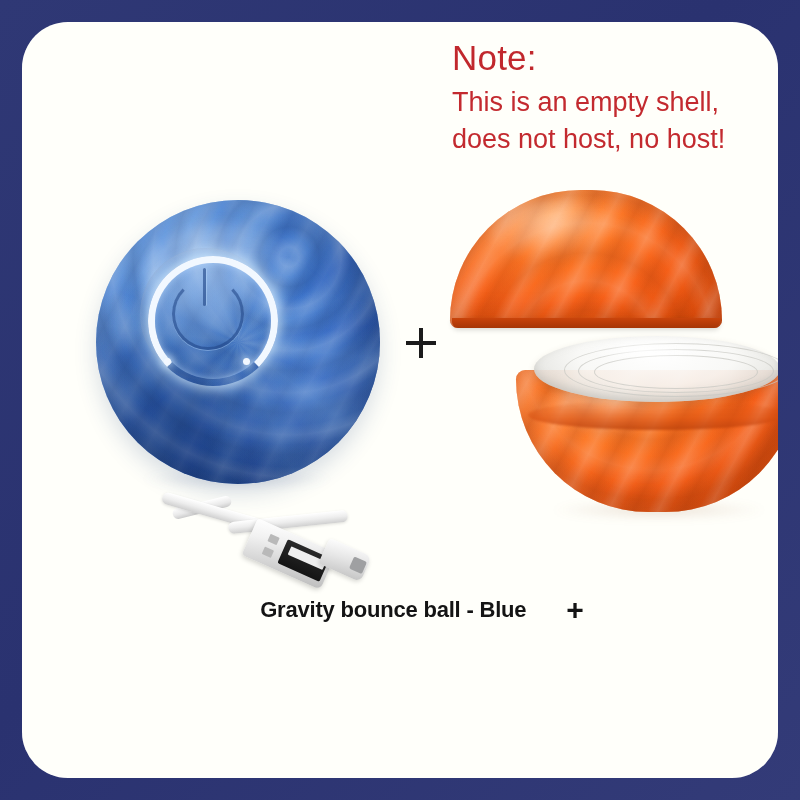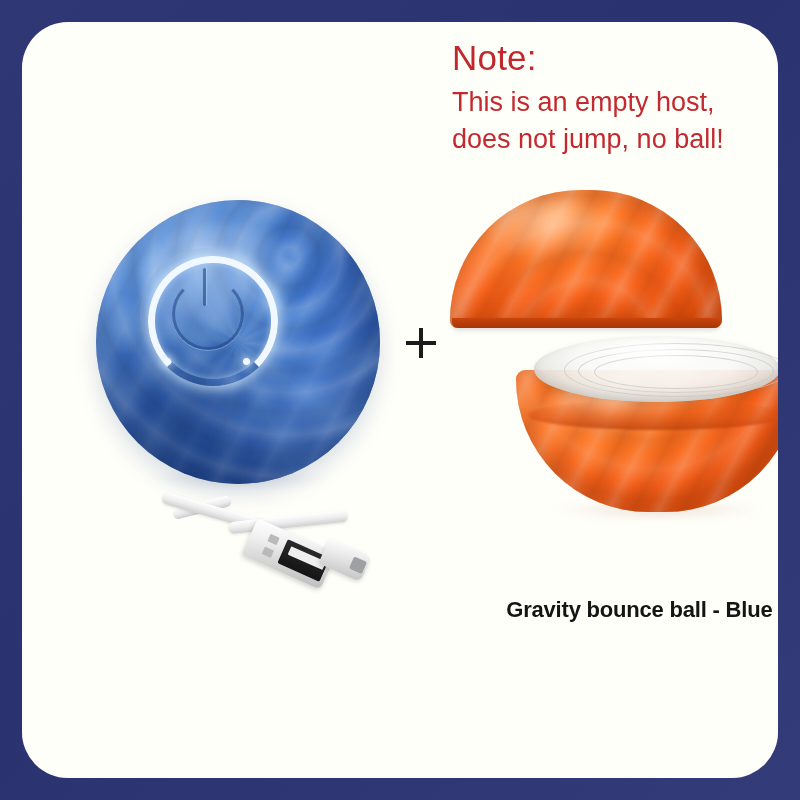--- a/index.html
+++ b/index.html
@@ -476,22 +476,22 @@
 
   
   .caption-row {
     position: absolute;
     left: 22px;
     top: 566px;
     width: 756px;
     height: 44px;
     display: flex;
     align-items: center;
-    justify-content: flex-end;
-    gap: 10px;
+    justify-content: center;
+    gap: 40px;
   }
   .caption-text {
     font-size: 22px;
     font-weight: 700;
     color: #141414;
     letter-spacing: -0.2px;
     white-space: nowrap;
   }
   .caption-plus {
     font-size: 30px;
@@ -526,22 +526,22 @@
 <body>
 
 <div id="stage">
 
   <div class="frame-bg"></div>
 
   <div class="panel">
 
     <div class="note-block">
       <div class="note-title">Note:</div>
-      <div class="note-line">This is an empty host,</div>
-      <div class="note-line">does not jump, no ball!</div>
+      <div class="note-line">This is an empty shell,</div>
+      <div class="note-line">does not host, no host!</div>
     </div>
 
     <div class="shadow-ball"></div>
     <div class="ball-wrap">
       <div class="ball">
         <div class="ball-swirl"></div>
         <div class="ball-ridges"></div>
         <div class="ball-ridges2"></div>
         <div class="ball-shadow"></div>
         <div class="ball-gloss"></div>

